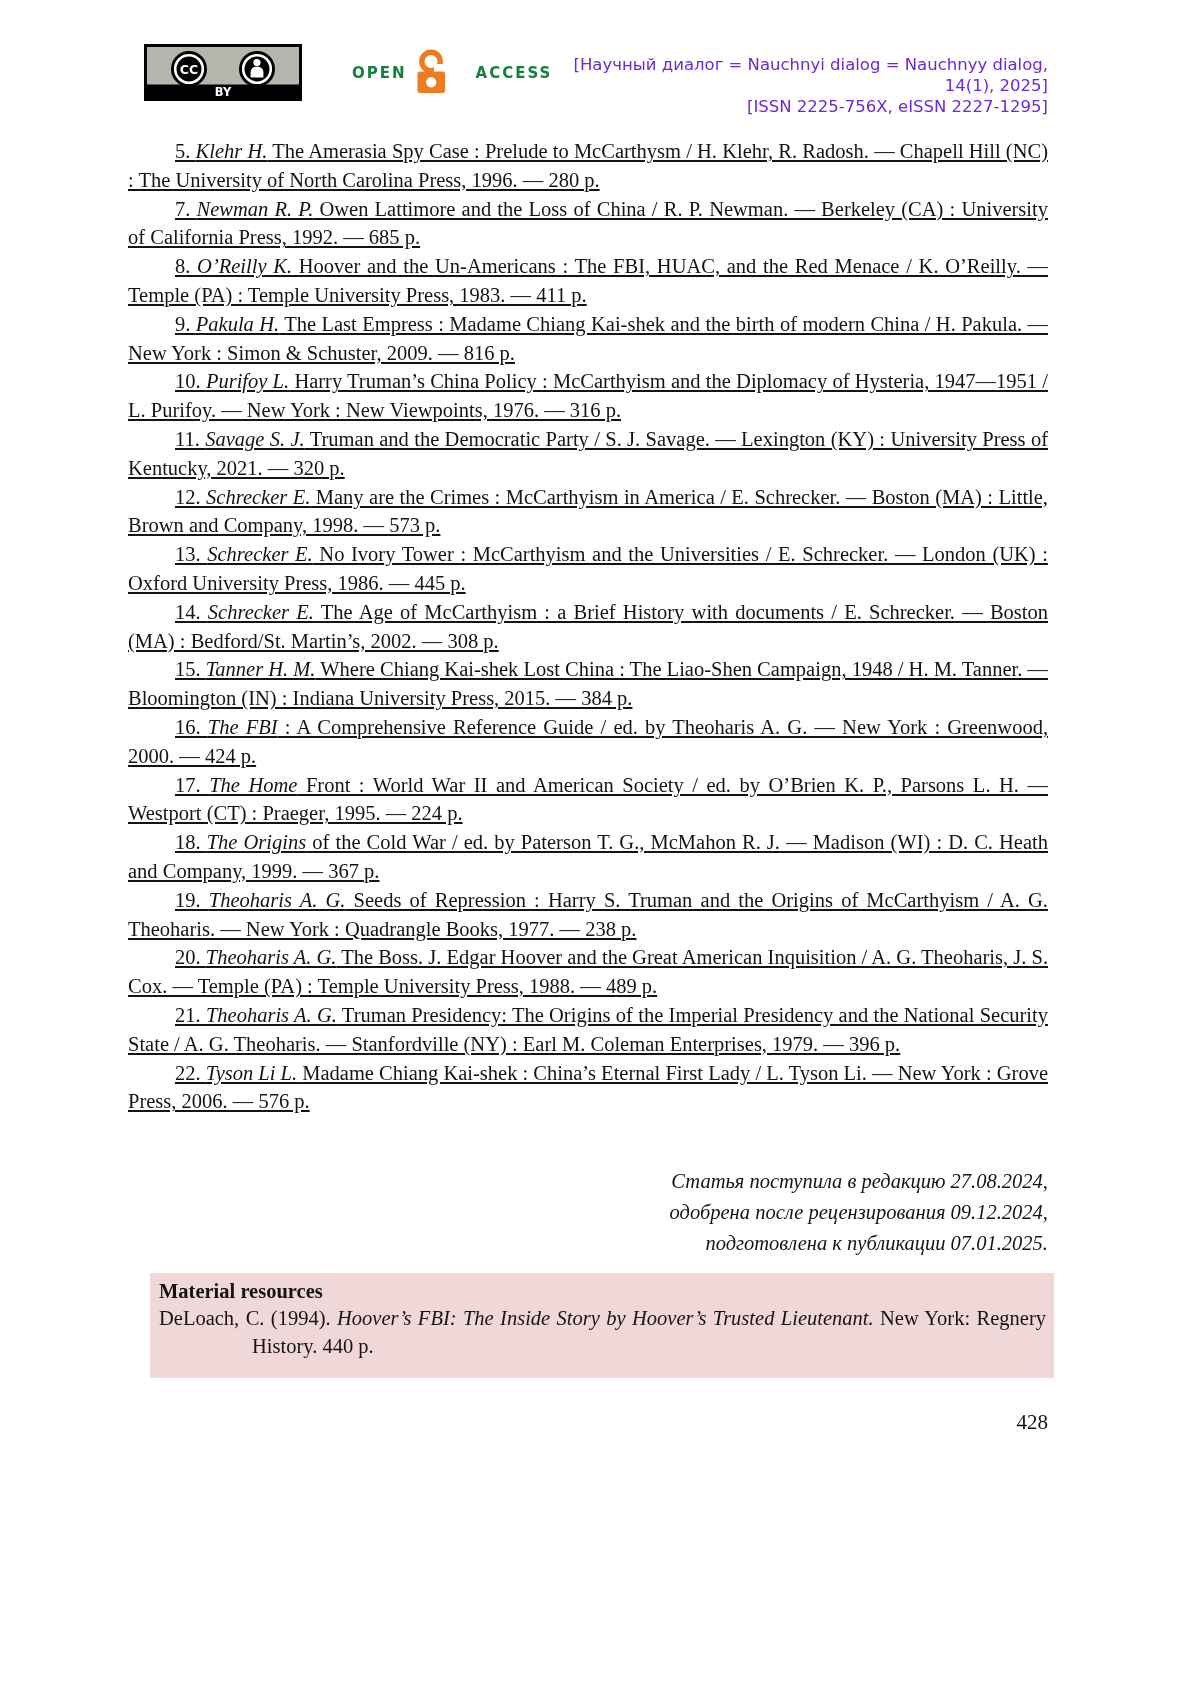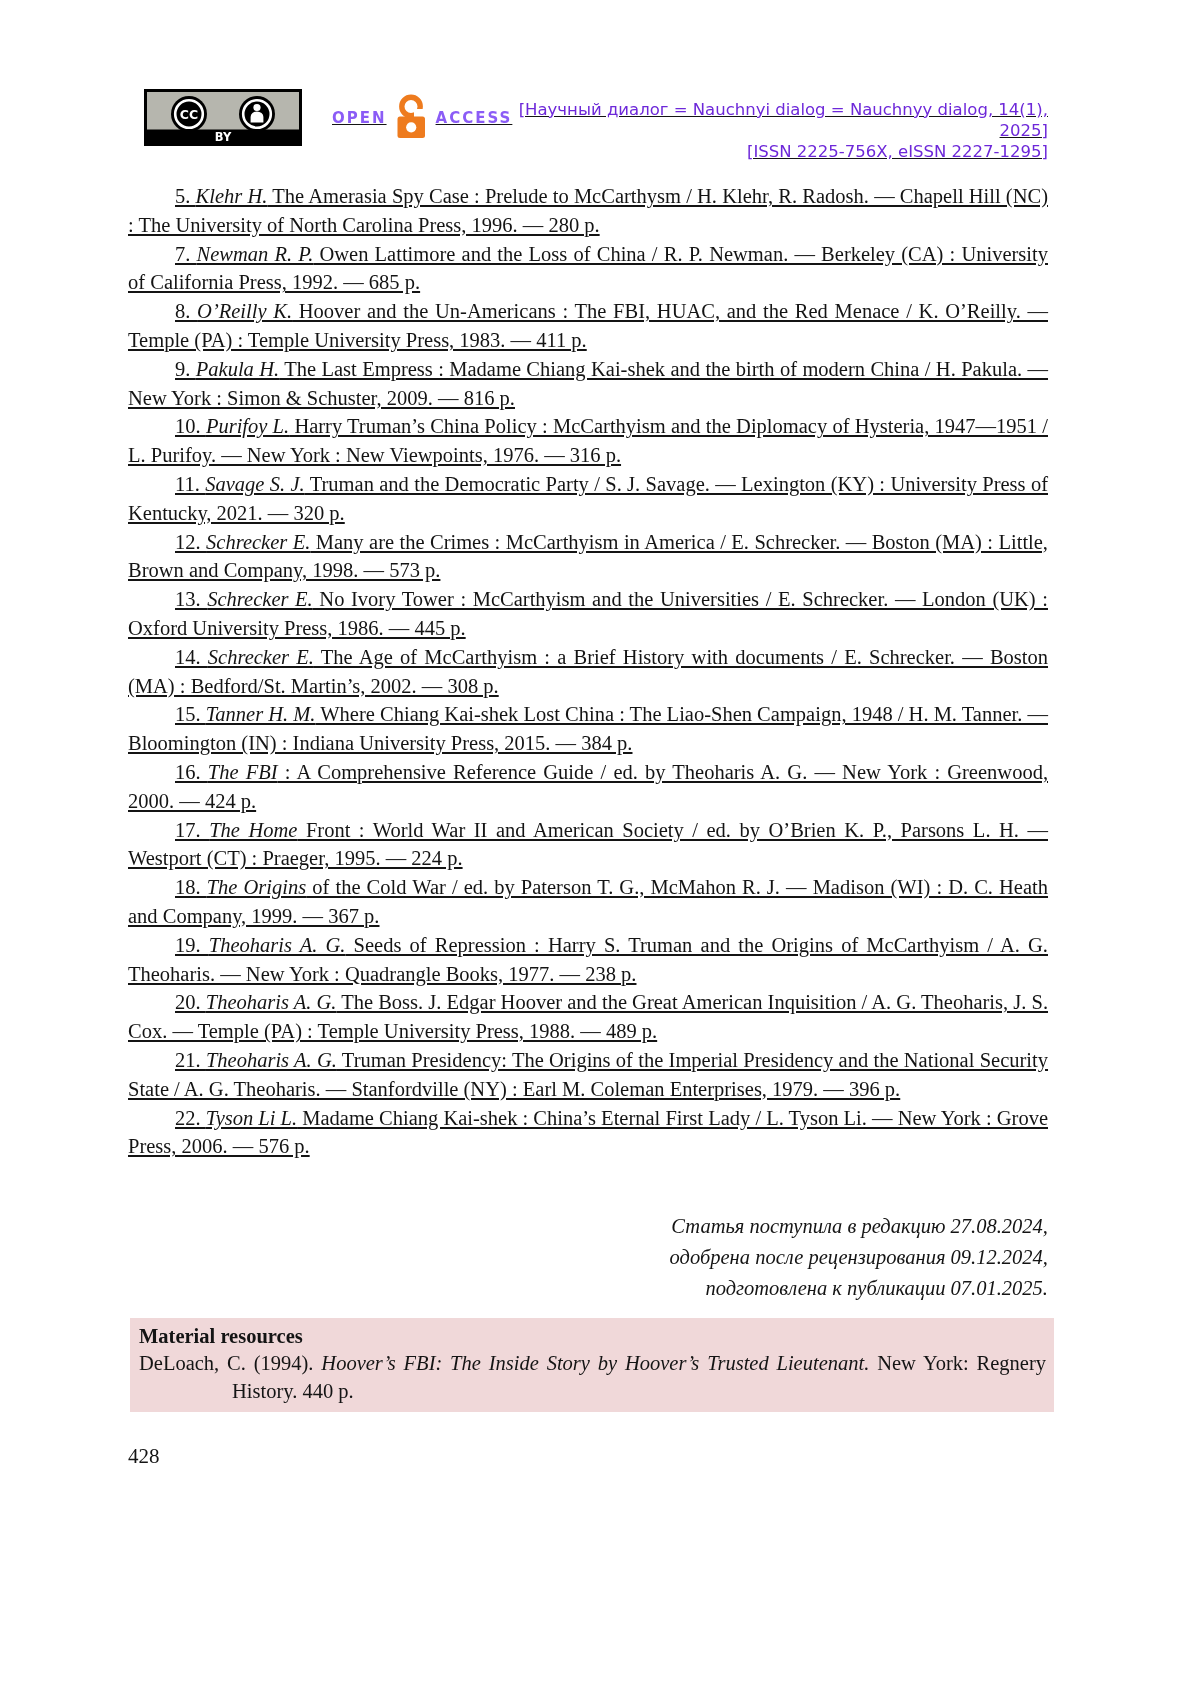--- a/index.html
+++ b/index.html
@@ -2,46 +2,46 @@
 <html><head>
 <meta charset="utf-8">
 <style>
   html,body{margin:0;padding:0;background:#ffffff;}
   body{width:1200px;height:1703px;overflow:hidden;position:relative;
        font-family:"Liberation Serif", serif;color:#141414;
        -webkit-font-smoothing:antialiased;}
   .page{padding-left:128px;padding-right:152px;}
 
   
-  .header{display:flex;align-items:flex-start;padding-top:89px;height:57px;text-decoration:underline;}
+  .header{display:flex;align-items:flex-start;padding-top:44px;height:57px;}
   .cc-badge{margin-left:16px;flex:0 0 auto;}
   .oa-logo{margin-left:30px;flex:0 0 auto;display:flex;align-items:center;height:57px;}
   .oa-word{font-family:"DejaVu Sans", sans-serif;font-weight:bold;font-size:15px;
-           letter-spacing:2px;color:#8b5cf6;}
+           letter-spacing:2px;color:#15803d;margin-left:20px;}
   .oa-lock{margin:0 6px;}
   .journal-info{flex:1 1 auto;text-align:right;padding-top:10px;
                 font-family:"DejaVu Sans", sans-serif;font-size:16.5px;line-height:21px;color:#6d28d9;}
 
   
   .refs{margin-top:36px;text-decoration:underline;}
   .ref{margin:0;text-align:justify;text-indent:47px;font-size:20.5px;line-height:28.8px;}
   .ref i{font-style:italic;}
 
   
   .note{margin-top:50px;text-align:right;font-style:italic;font-size:20.5px;line-height:31px;}
 
   
-  .material{margin-top:14px;margin-left:2px;margin-right:-6px;
-            padding:5px 8px 7px 9px;}
+  .material{margin-top:14px;margin-left:22px;margin-right:-6px;
+            padding:5px 8px 18px 9px;}
   .material-title{font-weight:bold;font-size:20.5px;line-height:27.2px;margin:0;}
   .material p{margin:0;font-size:20.5px;line-height:27.2px;text-align:justify;
               padding-left:93px;text-indent:-93px;}
   .material i{font-style:italic;}
 
-  .pagenum{margin-top:32px;text-align:left;font-size:21px;}
+  .pagenum{margin-top:32px;text-align:right;font-size:21px;}
 </style>
 </head>
 <body>
 
 <div class="page">
 
   <div class="header">
 
     <div class="cc-badge">
       <svg width="158" height="57" viewBox="0 0 158 57">

